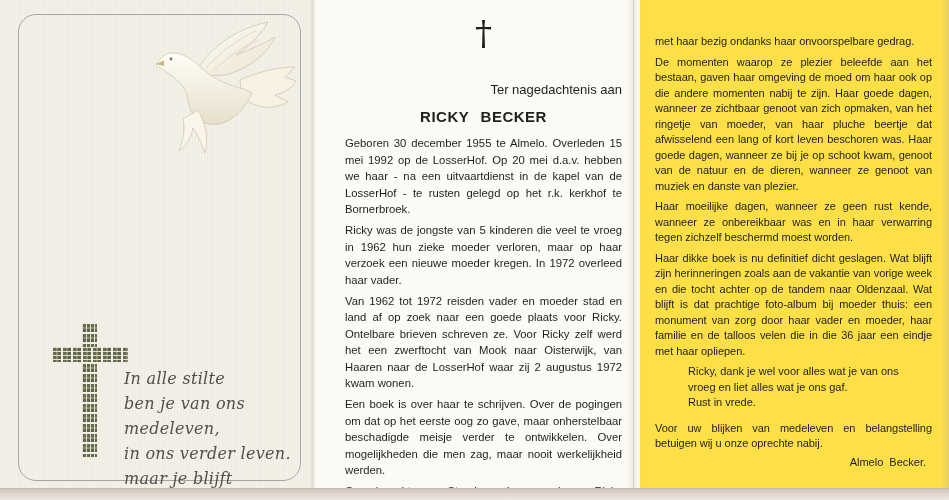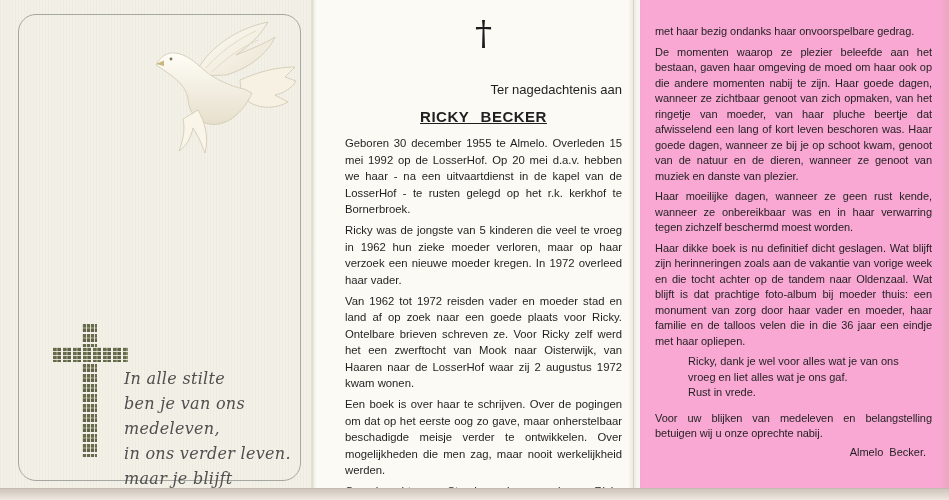--- a/index.html
+++ b/index.html
@@ -44,32 +44,32 @@
     left:314px; width:326px; background:#fbfaf4;
     padding:0 18px 0 31px;
   }
   .cross-symbol {
     margin:10px 0 0; text-align:center; font-size:34px; line-height:46px;
     font-family:"DejaVu Serif", serif; color:#1d1d1d;
   }
   .dedication { margin:26px 0 0; text-align:right; font-size:13px; line-height:16px; }
   .deceased-name {
     margin:9px 0 0; text-align:center; font-size:15px; line-height:20px;
-    font-weight:bold; letter-spacing:0.5px; word-spacing:7px;text-decoration:underline;
+    font-weight:bold; letter-spacing:0.5px; word-spacing:7px;
   }
   .panel.middle .para {
     font-size:11.3px; line-height:16.5px; text-align:justify;
     margin:0 0 4.5px;
   }
   .panel.middle .para.first { margin-top:8px; }
 
   
   .panel.right {
-    left:640px; width:309px; background:#f9a8d4;
-    padding:24px 17px 0 15px;
+    left:640px; width:309px; background:#fde047;
+    padding:34px 17px 0 15px;
   }
   .panel.right .para {
     font-size:11px; line-height:15.5px; text-align:justify;
     margin:0 0 5px; letter-spacing:-0.05px;
   }
   .tribute { margin:0 0 0 33px; font-size:11px; line-height:15.5px; }
   .panel.right .para.closing { margin-top:10px; margin-bottom:0; }
   .signature { margin-top:4px; padding-right:6px; text-align:right; font-size:11px; word-spacing:3px; }
 
   

